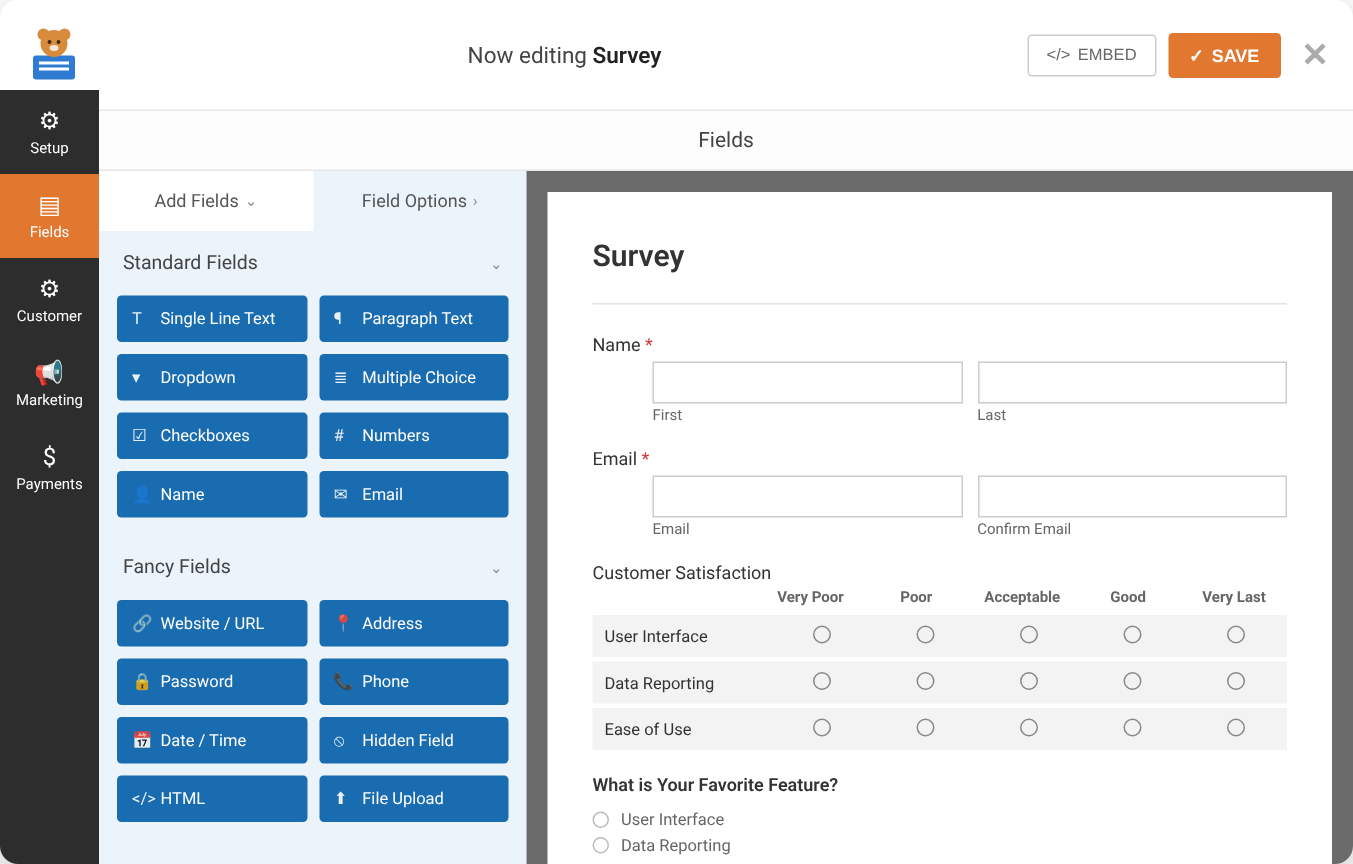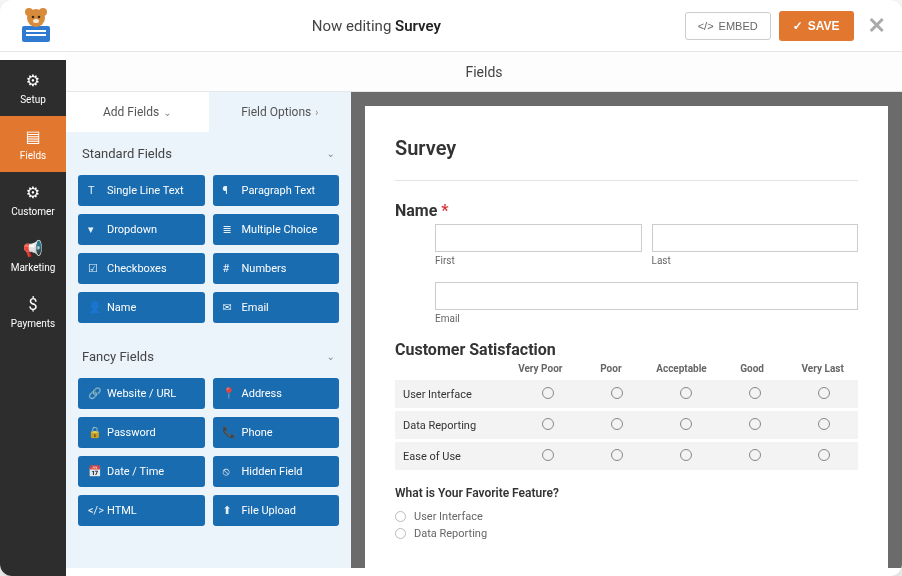--- a/index.html
+++ b/index.html
@@ -1,18 +1,18 @@
 <!DOCTYPE html>
 <html><head>
 <meta charset="utf-8">
 <style>
   * { box-sizing: border-box; margin: 0; padding: 0; }
   body { font-family: -apple-system, BlinkMacSystemFont, "Segoe UI", Roboto, Arial, sans-serif; background: #fff; }
   .app { width: 902px; height: 576px; position: relative; background: #fff; border-radius: 12px; overflow: hidden; box-shadow: 0 8px 30px rgba(0,0,0,0.25); }
-  .topbar { height: 52px; display: flex; align-items: center; padding: 12px 16px; border-bottom: 1px solid #e6e6e6; }
+  .topbar { height: 74px; display: flex; align-items: center; padding: 12px 16px; border-bottom: 1px solid #e6e6e6; }
   .logo { width: 40px; height: 40px; margin-right: 12px; }
   .logo svg { width: 40px; height: 40px; }
   .title { flex: 1; text-align: center; font-size: 15px; color: #444; }
   .title b { font-weight: 600; color: #222; }
   .embed-btn { border: 1px solid #ccc; background: #fff; padding: 7px 12px; font-size: 11px; color: #666; border-radius: 3px; cursor: pointer; display: flex; align-items: center; gap: 5px; }
   .save-btn { background: #e27730; color: #fff; border: none; padding: 8px 14px; font-size: 12px; font-weight: 600; border-radius: 3px; margin-left: 8px; cursor: pointer; display: flex; align-items: center; gap: 5px; }
   .close-x { margin-left: 14px; color: #aaa; font-size: 22px; cursor: pointer; font-weight: bold; }
 
   .fields-header { height: 40px; line-height: 40px; text-align: center; background: #fdfdfd; border-bottom: 1px solid #e6e6e6; font-size: 14px; color: #444; margin-left: 66px; }
 
@@ -28,21 +28,21 @@
   .panel-tab.active { background: #fff; }
   .panel-section-header { padding: 14px 16px; font-size: 13px; color: #444; display: flex; justify-content: space-between; align-items: center; cursor: pointer; }
   .field-grid { display: grid; grid-template-columns: 1fr 1fr; gap: 8px; padding: 0 12px 12px 12px; }
   .field-chip { background: #1a6cb0; color: #fff; font-size: 11px; padding: 9px 10px; border-radius: 3px; display: flex; align-items: center; gap: 7px; cursor: pointer; }
   .chip-icon { width: 12px; font-size: 11px; opacity: 0.9; flex-shrink: 0; }
 
   .canvas { flex: 1; background: #6b6b6b; padding: 14px 14px 0 14px; overflow: hidden; }
   .form-paper { background: #fff; height: 100%; padding: 30px 30px 0 30px; overflow: hidden; }
   .form-title { font-size: 20px; font-weight: 600; color: #333; margin-bottom: 20px; }
   .hr { border: none; border-top: 1px solid #e2e2e2; margin-bottom: 20px; }
-  .field-label { font-size: 16px; color: #333; font-weight: 700; margin-bottom: 4px; }
+  .field-label { font-size: 12px; color: #333; font-weight: 400; margin-bottom: 4px; }
   .req { color: #d63638; }
   .row2 { display: flex; gap: 10px; padding-left: 40px; }
   .sub { flex: 1; }
   .text-input { width: 100%; height: 28px; border: 1px solid #ccc; }
   .sublabel { font-size: 10px; color: #666; margin-top: 3px; }
   .field-block { margin-bottom: 16px; }
   .likert { margin-bottom: 16px; }
   .likert-head { display: grid; grid-template-columns: 110px repeat(5, 1fr); font-size: 10px; color: #666; text-align: center; margin-bottom: 6px; font-weight: bold; }
   .likert-row { display: grid; grid-template-columns: 110px repeat(5, 1fr); align-items: center; background: #f3f3f3; height: 28px; margin-bottom: 3px; font-size: 11px; color: #333; padding-left: 8px; }
   .likert-row .cell { text-align: center; }
@@ -215,24 +215,29 @@
               <div class="sublabel">First</div>
             </div>
             <div class="sub">
               <input class="text-input" style="">
               <div class="sublabel">Last</div>
             </div>
           </div>
         </div>
 
         <div class="field-block">
+          <div class="field-label"><span>Email</span> <span class="req">*</span></div>
           <div class="row2">
             <div class="sub">
               <input class="text-input" style="">
               <div class="sublabel">Email</div>
+            </div>
+            <div class="sub">
+              <input class="text-input" style="">
+              <div class="sublabel">Confirm Email</div>
             </div>
           </div>
         </div>
 
         <div class="likert">
           <div class="field-label">Customer Satisfaction</div>
           <div class="likert-head">
             <div></div>
             <div>Very Poor</div>
             <div>Poor</div>

